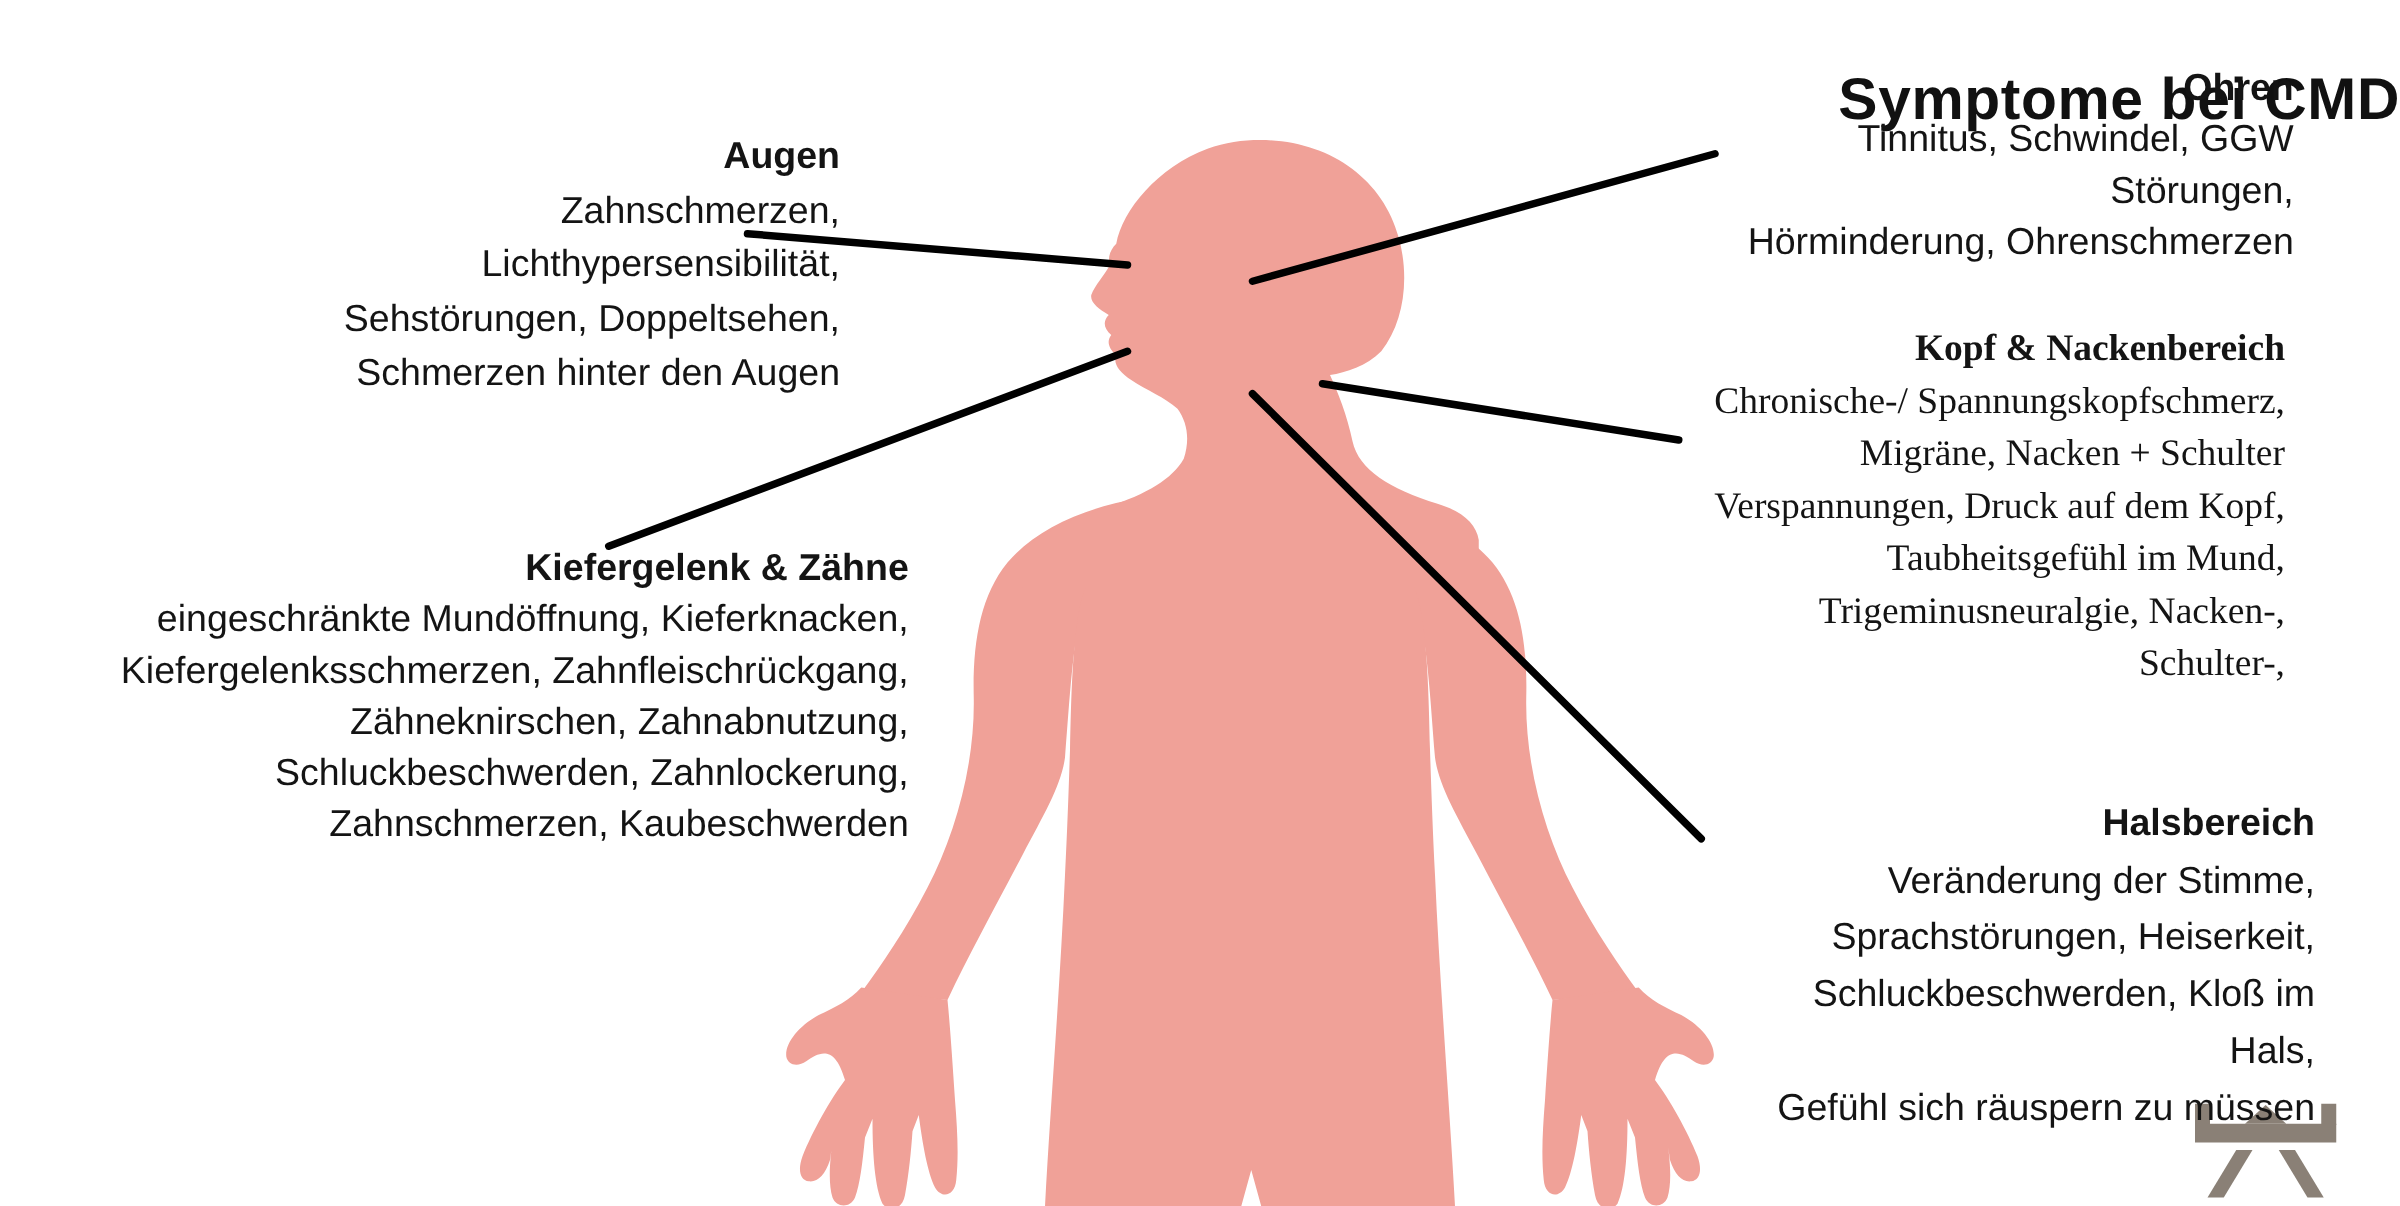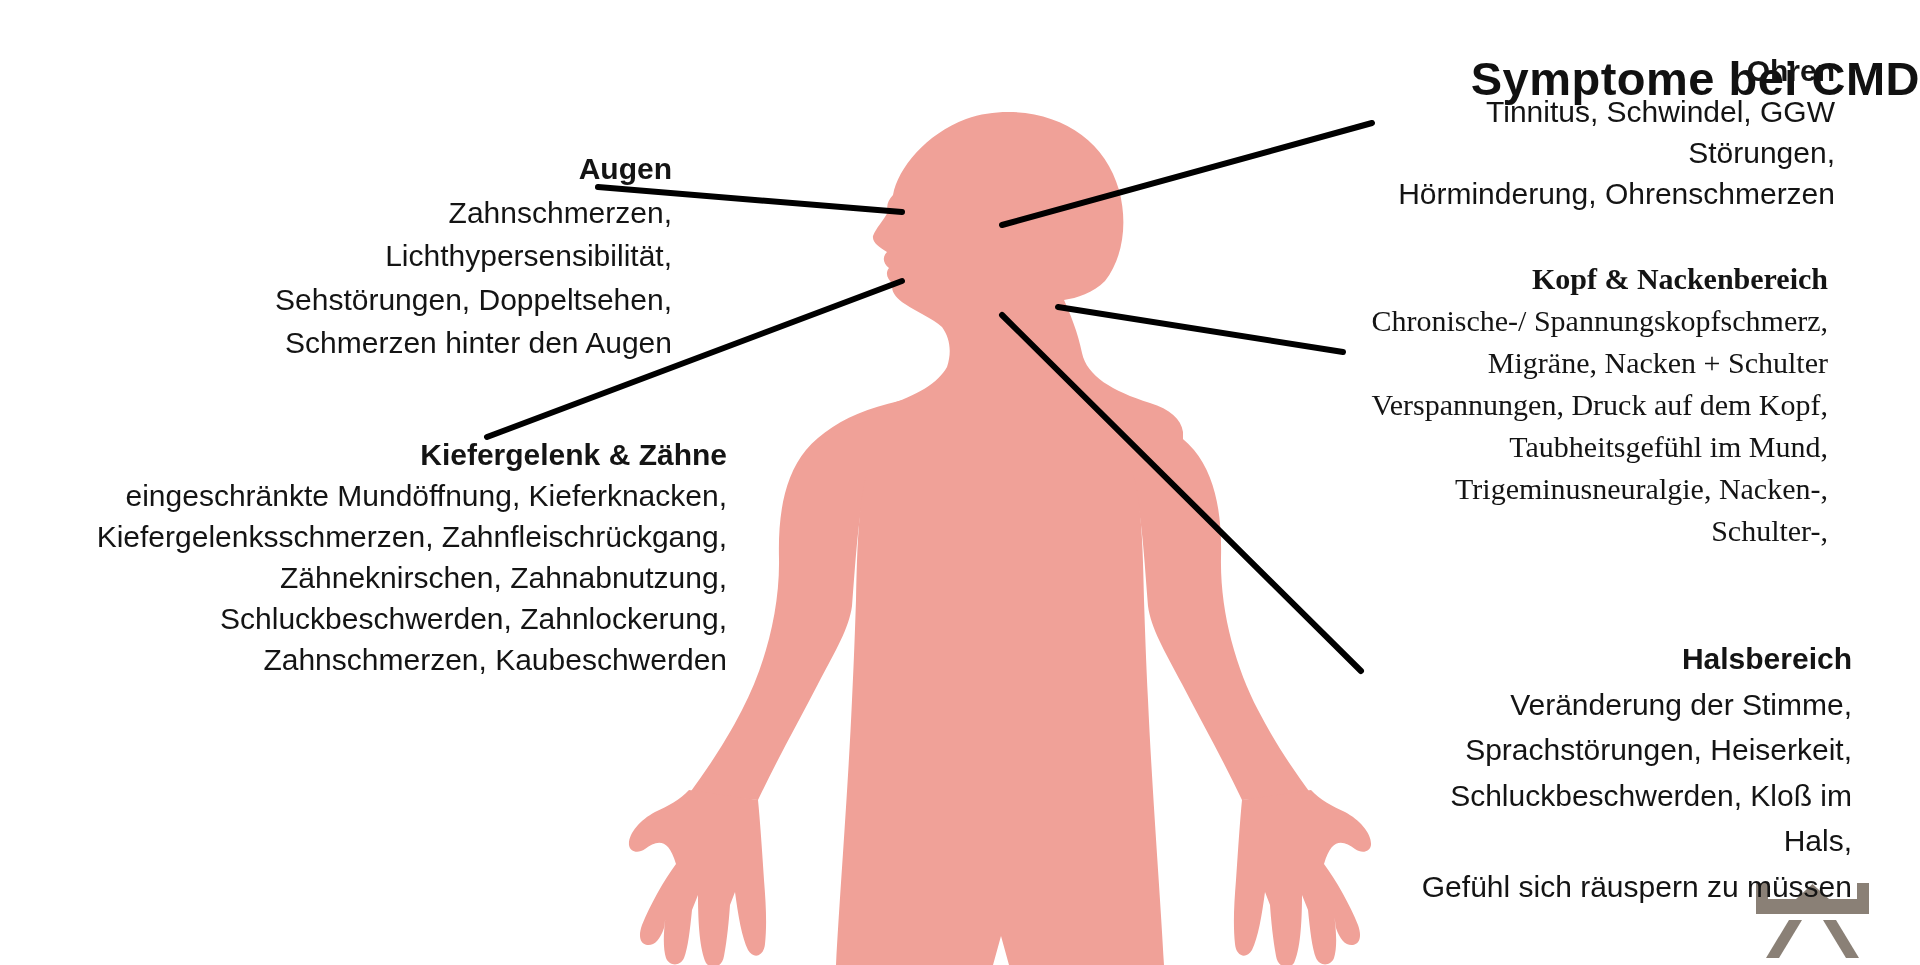--- a/index.html
+++ b/index.html
@@ -15,21 +15,21 @@
     position:absolute;left:0;top:54px;width:1920px;
     text-align:right;
     font-size:47px;font-weight:700;line-height:50px;
     color:#111;letter-spacing:.5px;
   }
   .label{
     position:absolute;text-align:right;
     font-size:30px;color:#141414;
   }
   .label .h{font-weight:700;}
-  #augen {left:152px; top:103px; width:520px; line-height:43.5px;margin-top:44px;}
+  #augen {left:152px; top:103px; width:520px; line-height:43.5px;}
   #ohren {left:1365px;top:50px;  width:470px; line-height:41px;}
   #kiefer{left:27px;  top:434px; width:700px; line-height:41px;}
   #kopf  {left:1338px;top:258px; width:490px; line-height:42px;font-family:Liberation Serif, serif;}
   #hals  {left:1420px;top:636px; width:432px; line-height:45.5px;}
 </style>
 </head>
 <body>
 
 <div id="stage">
 

